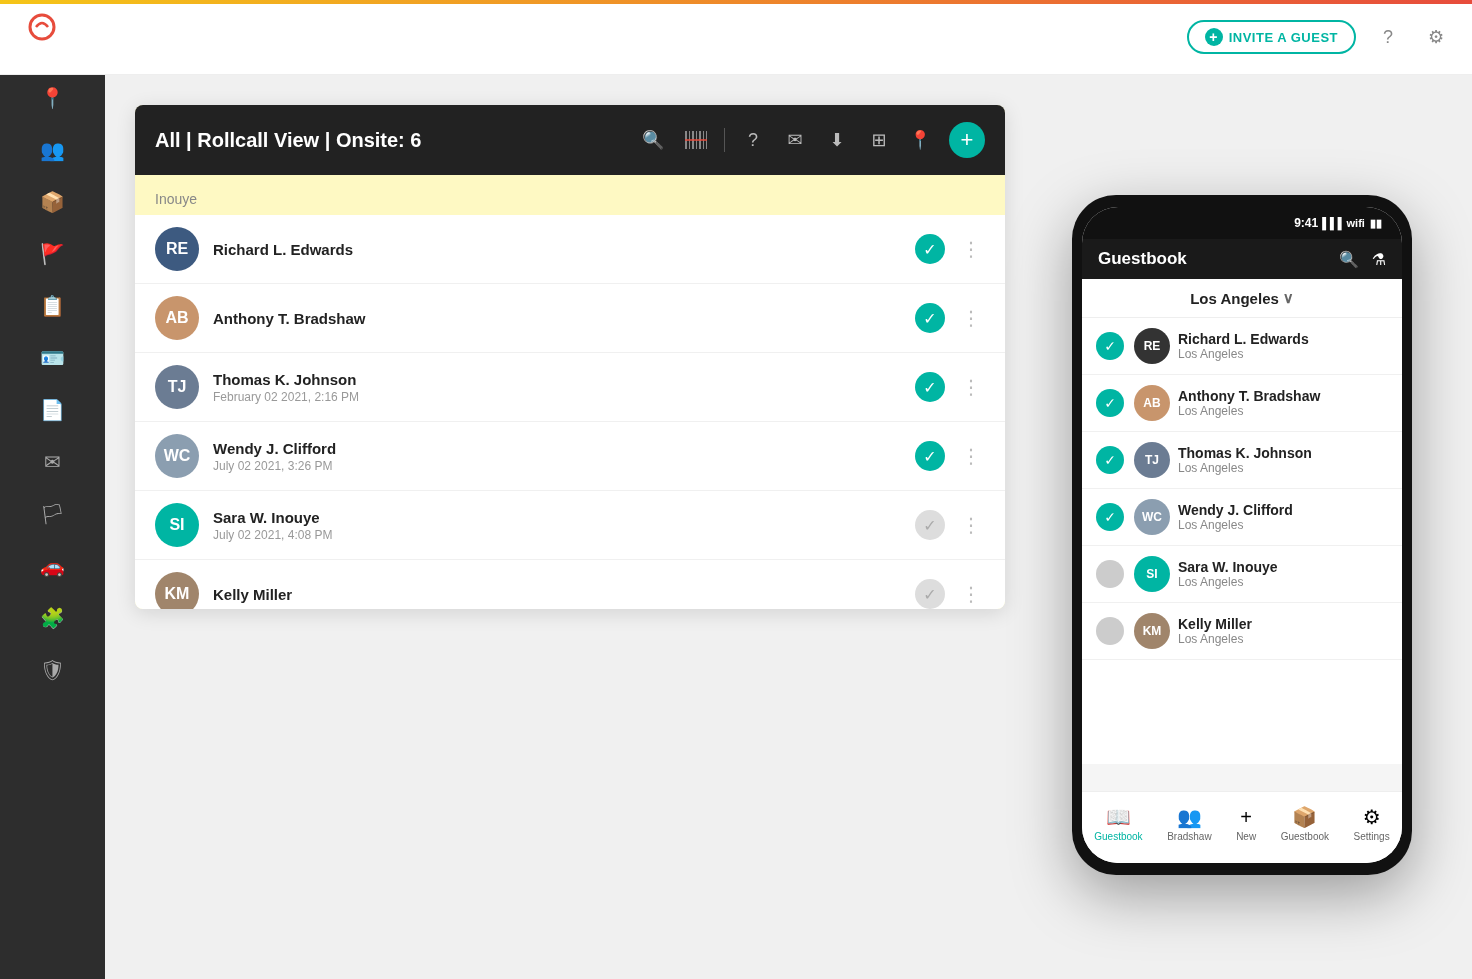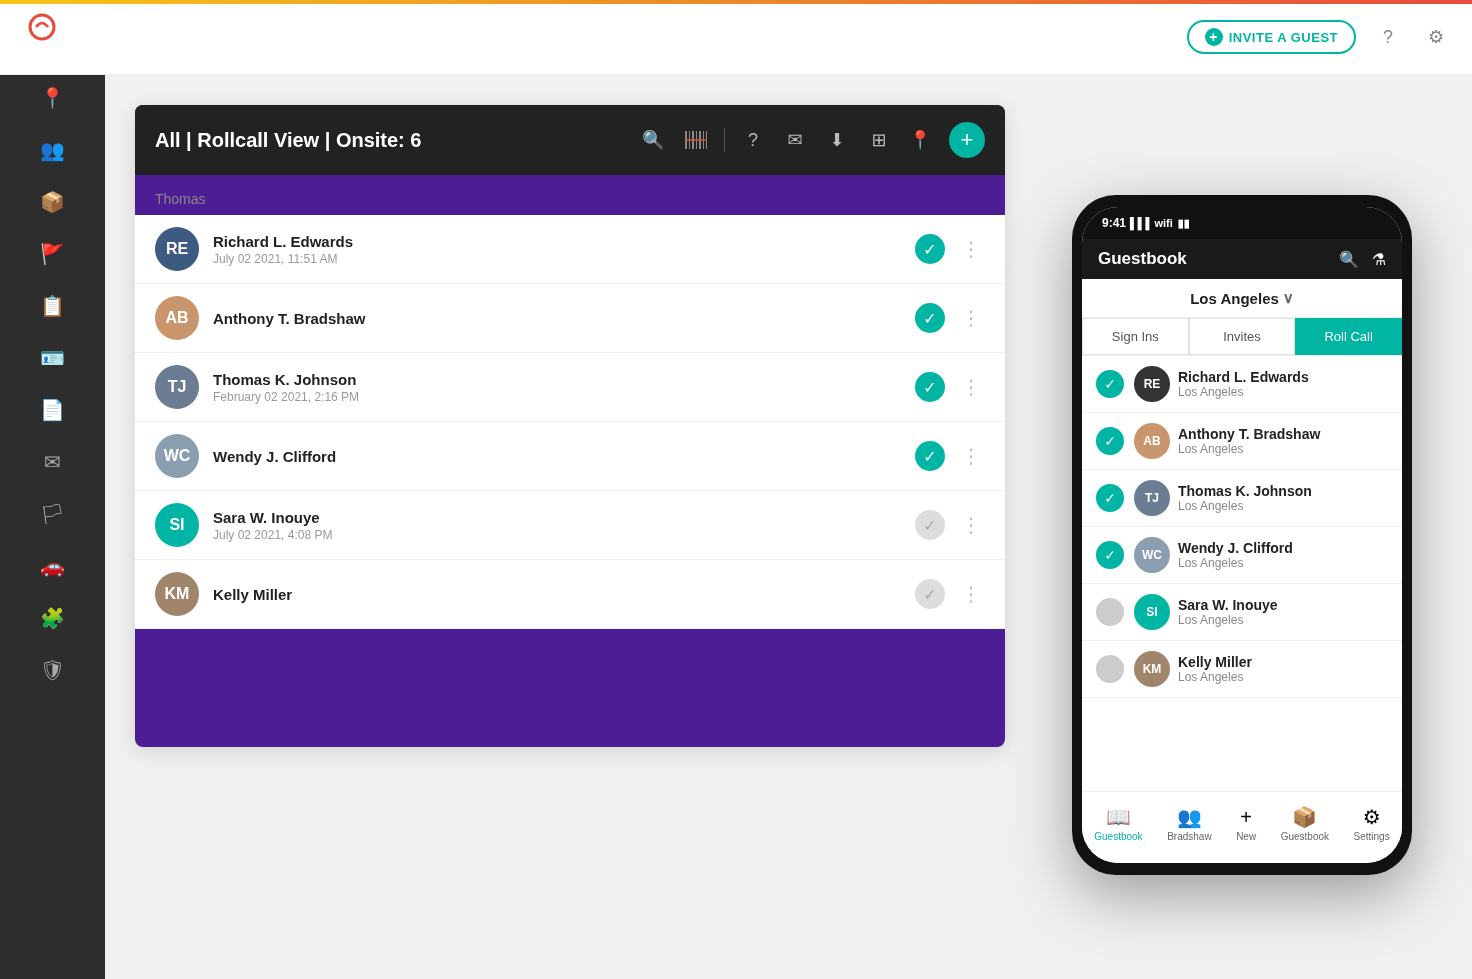--- a/index.html
+++ b/index.html
@@ -112,26 +112,26 @@
       top: 75px;
       left: 105px;
       right: 0;
       bottom: 0;
       background: #f0f0f0;
       padding: 30px;
     }
 
     
     .app-card {
-      background: #4c1d95;
+      background: #fef9c3;
       border-radius: 8px;
       overflow: hidden;
       box-shadow: 0 4px 20px rgba(0,0,0,0.12);
       width: 870px;
-      height: 642px;
+      height: 504px;
       position: relative;
     }
 
     
     .rollcall-header {
       background: #222;
       height: 70px;
       display: flex;
       align-items: center;
       padding: 0 20px;
@@ -252,21 +252,21 @@
       top: 12px; left: 10px; right: 10px; bottom: 12px;
       background: #f5f5f5;
       border-radius: 36px;
       overflow: hidden;
     }
     .phone-status-bar {
       background: #111;
       height: 32px;
       display: flex;
       align-items: center;
-      justify-content: flex-start;
+      justify-content: flex-end;
       padding: 0 20px;
       color: #fff;
       font-size: 12px;
       font-weight: 600;
     }
     .phone-status-icons {
       display: flex;
       gap: 5px;
       font-size: 11px;
     }
@@ -459,28 +459,27 @@
         <div class="header-divider"></div>
         <div class="header-icon">?</div>
         <div class="header-icon">✉</div>
         <div class="header-icon">⬇</div>
         <div class="header-icon">⊞</div>
         <div class="header-icon">📍</div>
         <div class="add-btn">+</div>
       </div>
     </div>
 
-    <div class="list-section-label">Thomas</div>
+    <div class="list-section-label">Inouye</div>
 
     <div id="guest-list">
         <div class="list-item">
     <div class="avatar" style="background:#3d5a80;color:#fff;">RE</div>
     <div class="item-info">
       <div class="item-name">Richard L. Edwards</div>
-      <div class="item-date">July 02 2021, 11:51 AM</div>
     </div>
     <div class="item-actions">
       <div class="check-icon checked">✓</div>
       <div class="dots-menu">⋮</div>
     </div>
   </div>
         <div class="list-item">
     <div class="avatar" style="background:#c8956c;color:#fff;">AB</div>
     <div class="item-info">
       <div class="item-name">Anthony T. Bradshaw</div>
@@ -498,20 +497,21 @@
     </div>
     <div class="item-actions">
       <div class="check-icon checked">✓</div>
       <div class="dots-menu">⋮</div>
     </div>
   </div>
         <div class="list-item">
     <div class="avatar" style="background:#8b9eb0;color:#fff;">WC</div>
     <div class="item-info">
       <div class="item-name">Wendy J. Clifford</div>
+      <div class="item-date">July 02 2021, 3:26 PM</div>
     </div>
     <div class="item-actions">
       <div class="check-icon checked">✓</div>
       <div class="dots-menu">⋮</div>
     </div>
   </div>
         <div class="list-item">
     <div class="avatar" style="background:#00b5a3;color:#fff;">SI</div>
     <div class="item-info">
       <div class="item-name">Sara W. Inouye</div>
@@ -553,25 +553,20 @@
           <span>🔍</span>
           <span>⚗</span>
         </div>
       </div>
 
       <div class="phone-location-bar">
         <span>Los Angeles</span>
         <span class="chevron">∨</span>
       </div>
 
-      <div class="phone-tabs">
-        <div class="phone-tab">Sign Ins</div>
-        <div class="phone-tab">Invites</div>
-        <div class="phone-tab active">Roll Call</div>
-      </div>
 
       <div id="phone-guest-list" style="overflow-y: auto; height: calc(100% - 210px); background: rgb(255, 255, 255);">
           <div class="phone-list-item">
     <div class="phone-check checked">✓</div>
     <div class="phone-avatar" style="background:#333">RE</div>
     <div class="phone-item-info">
       <div class="phone-item-name">Richard L. Edwards</div>
       <div class="phone-item-sub">Los Angeles</div>
     </div>
   </div>

